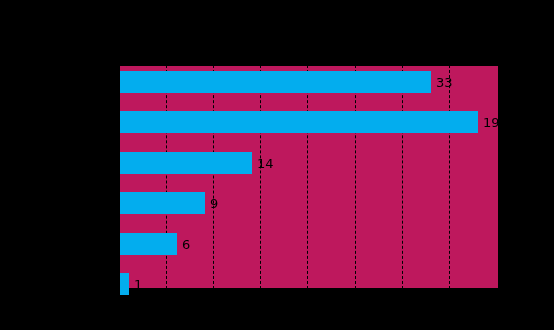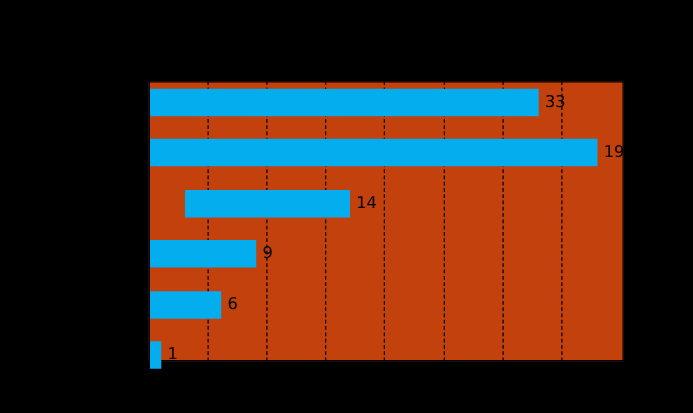--- a/index.html
+++ b/index.html
@@ -24,21 +24,21 @@
     background: #000000;
   }
 
   
   #plot-area {
     position: absolute;
     left: 119px;
     top: 65px;
     width: 380px;
     height: 224px;
-    background: #c2410c;
+    background: #be185d;
     box-sizing: border-box;
   }
 
   .grid-line {
     position: absolute;
     top: 0;
     bottom: 0;
     width: 0;
     border-left: 1px dashed #000000;
   }
@@ -124,21 +124,21 @@
 
     <div id="bars">
         <div class="bar-group" style="top: 6px; width: 380px;">
           <div class="bar-rect" style="width: 311px; background: rgb(3, 173, 238);"></div>
           <span class="bar-value-label" style="left: 316px;">33</span>
         </div>
         <div class="bar-group" style="top: 46.4px; width: 380px;">
           <div class="bar-rect" style="width: 358px; background: rgb(3, 173, 238);"></div>
           <span class="bar-value-label" style="left: 363px;">19</span>
         </div>
-        <div class="bar-group" style="top: 86.8px; width: 380px; margin-left: 28px;">
+        <div class="bar-group" style="top: 86.8px; width: 380px;">
           <div class="bar-rect" style="width: 132px; background: rgb(3, 173, 238);"></div>
           <span class="bar-value-label" style="left: 137px;">14</span>
         </div>
         <div class="bar-group" style="top: 127.2px; width: 380px;">
           <div class="bar-rect" style="width: 85px; background: rgb(3, 173, 238);"></div>
           <span class="bar-value-label" style="left: 90px;">9</span>
         </div>
         <div class="bar-group" style="top: 167.6px; width: 380px;">
           <div class="bar-rect" style="width: 57px; background: rgb(3, 173, 238);"></div>
           <span class="bar-value-label" style="left: 62px;">6</span>

